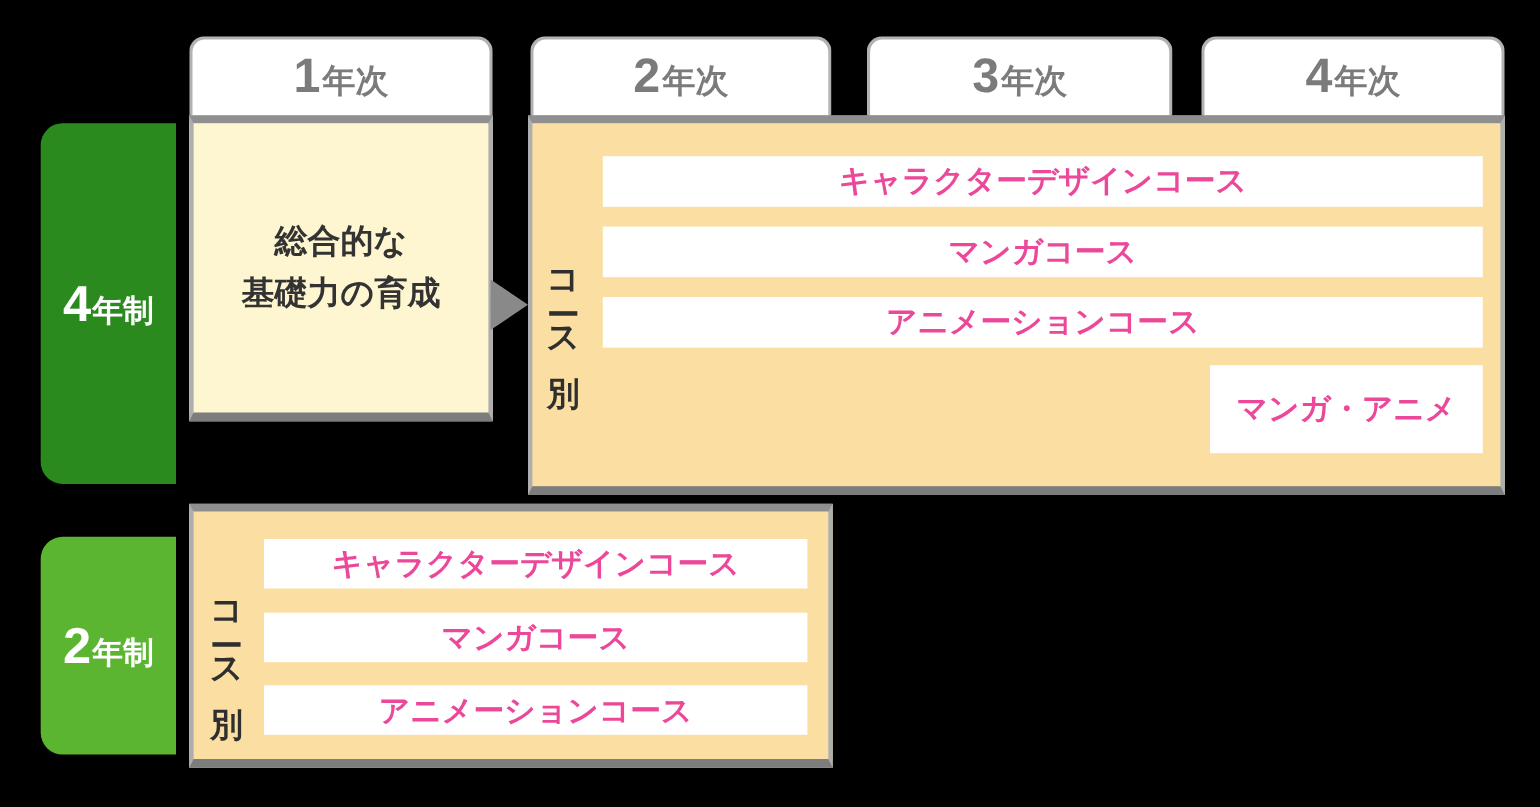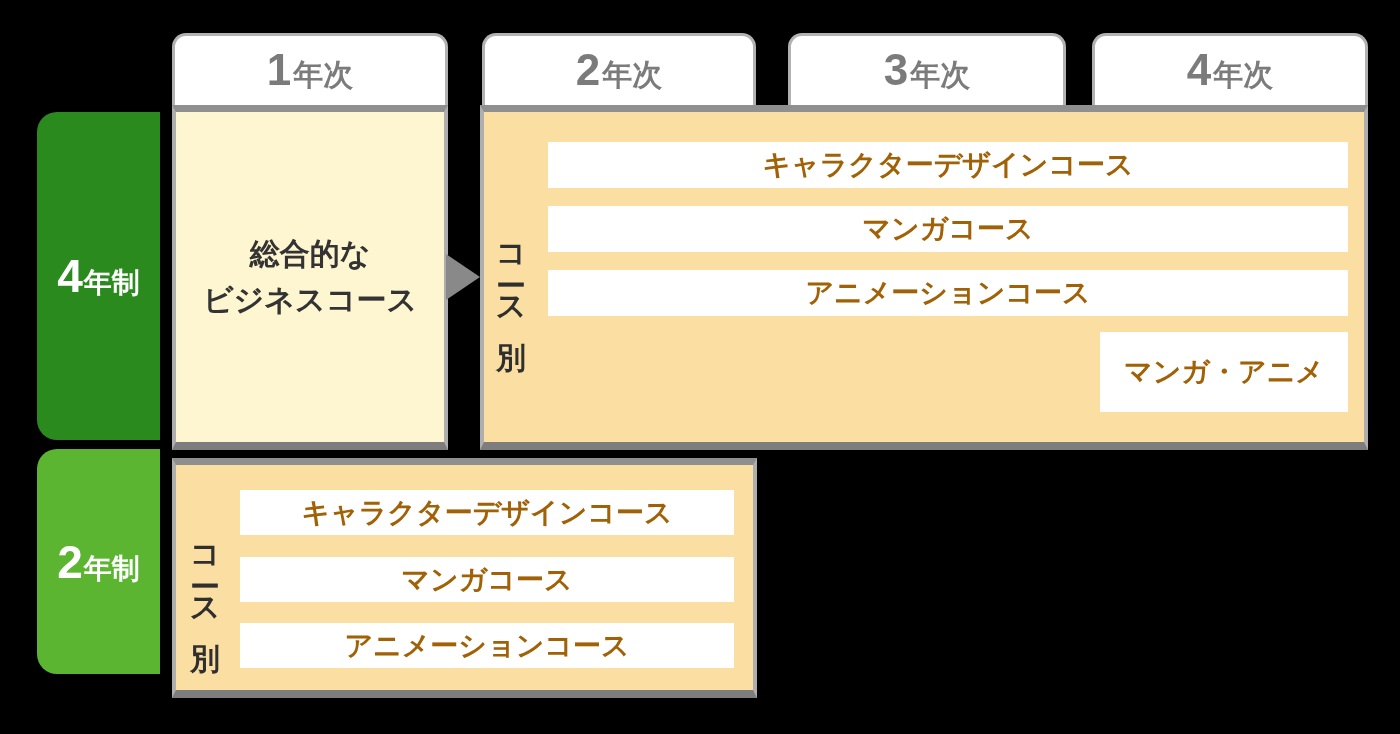--- a/index.html
+++ b/index.html
@@ -85,21 +85,21 @@
   }
 
   
   .course-row {
     position: absolute;
     background: #ffffff;
     display: flex;
     flex-direction: column;
     align-items: center;
     justify-content: center;
-    color: #a16207;
+    color: #ec4899;
     font-size: 28px;
     line-height: 1.35;
     text-align: center;
   }
 
   
   .arrow-right {
     position: absolute;
     left: 446px;
     top: 254px;
@@ -131,44 +131,44 @@
     <span class="num">4</span>
     <span class="suffix">年次</span>
   </div>
 
   <div class="program-label" style="top:112px; height:328px; background:#2a8a1d;">
     <div class="inner">
       <span class="num">4</span><span class="suffix">年制</span>
     </div>
   </div>
 
-  <div class="panel panel-cream" style="left:172px; top:105px; width:276px; height:345px;">
+  <div class="panel panel-cream" style="left:172px; top:105px; width:276px; height:278px;">
     <div>総合的な</div>
-    <div>ビジネスコース</div>
+    <div>基礎力の育成</div>
   </div>
 
   <div class="arrow-right"></div>
 
   <div class="panel panel-orange" style="left:480px; top:105px; width:888px; height:345px;">
     <div class="vlabel" style="left:12px;">コース別</div>
     <div class="course-row" style="left:64px; top:30px; width:800px; height:46px;">
       <div>キャラクターデザインコース</div>
     </div>
     <div class="course-row" style="left:64px; top:94px; width:800px; height:46px;">
       <div>マンガコース</div>
     </div>
     <div class="course-row" style="left:64px; top:158px; width:800px; height:46px;">
       <div>アニメーションコース</div>
     </div>
     <div class="course-row" style="left:616px; top:220px; width:248px; height:80px;text-align:right;">
       <div>マンガ・アニメ</div>
     </div>
   </div>
 
-  <div class="program-label" style="top:449px; height:225px; background:#5cb531;">
+  <div class="program-label" style="top:488px; height:198px; background:#5cb531;">
     <div class="inner">
       <span class="num">2</span><span class="suffix">年制</span>
     </div>
   </div>
 
   <div class="panel panel-orange" style="left:172px; top:458px; width:585px; height:240px;">
     <div class="vlabel" style="left:14px;">コース別</div>
     <div class="course-row" style="left:64px; top:25px; width:494px; height:45px;">
       <div>キャラクターデザインコース</div>
     </div>

